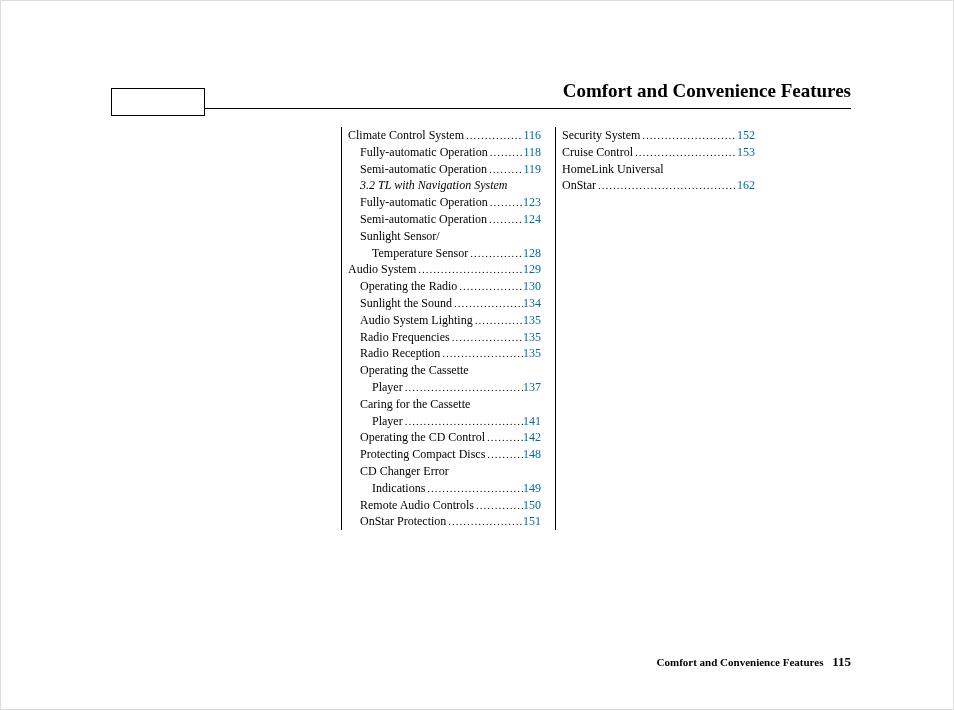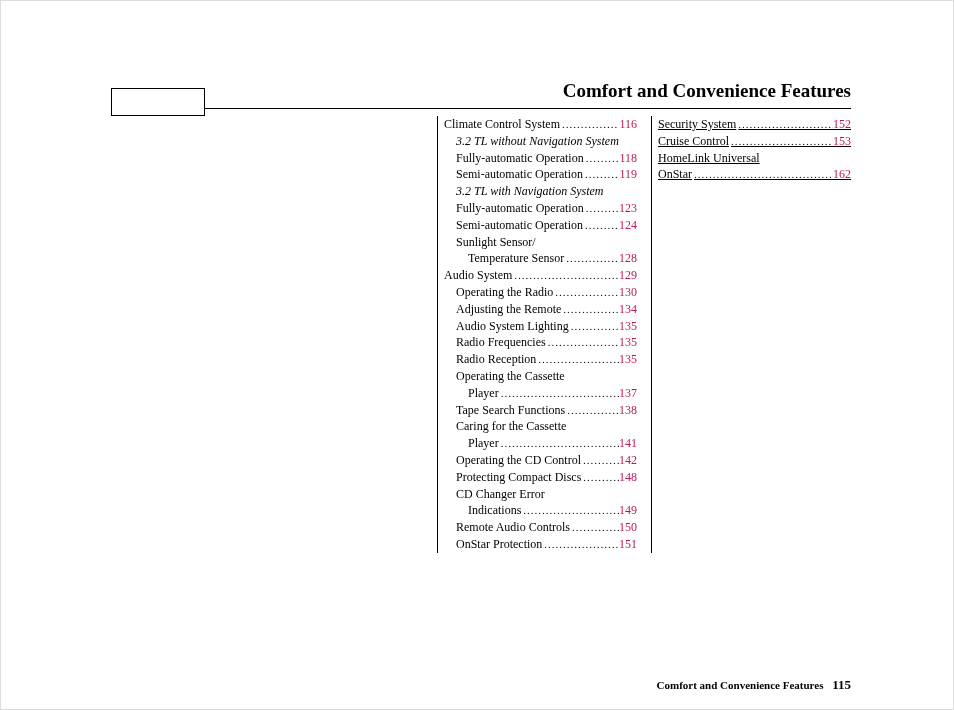--- a/index.html
+++ b/index.html
@@ -33,53 +33,52 @@
     font-size: 19px;
     padding-bottom: 4px;
   }
   .rule {
     border: none;
     border-top: 1px solid #000;
     margin-top: 2px;
   }
   .toc {
     display: flex;
-    margin-top: 7px;
+    margin-top: 18px;
     margin-left: 230px;
     font-size: 12px;
     line-height: 1.4;
-    justify-content: flex-end;
   }
   .col {
     width: 200px;
     border-left: 1px solid #000;
     padding-left: 6px;
   }
-  .col + .col { margin-left: 14px; text-decoration: underline; }
+  .col + .col { margin-left: 14px; }
   .row {
     display: flex;
     align-items: baseline;
     white-space: nowrap;
   }
   .lbl {
     flex: 0 0 auto;
   }
   .dots {
     flex: 1 1 auto;
     overflow: hidden;
     letter-spacing: 1px;
     color: #000;
     font-size: 11px;
     padding: 0 2px;
   }
   .dots::before {
     content: "..................................................................";
   }
   .pg {
-    color: #be185d;
+    color: #0369a1;
     flex: 0 0 auto;
   }
   .ind1 { padding-left: 12px; }
   .ind2 { padding-left: 24px; }
   .italic { font-style: italic; }
   .footer {
     position: absolute;
     right: 0;
     bottom: -140px;
     font-size: 11px;
@@ -95,23 +94,20 @@
   <div class="section-title">Comfort and Convenience Features</div>
   <hr class="rule">
   <div class="toc">
     <div class="col" id="col1">
         <div class="row">
           <span class="lbl">Climate Control System</span>
           <span class="dots"></span>
           <span class="pg">116</span>
         </div>
         <div class="row ind1">
-          <span class="lbl italic">3.2 TL without Navigation System</span>
-        </div>
-        <div class="row ind1">
           <span class="lbl">Fully-automatic Operation</span>
           <span class="dots"></span>
           <span class="pg">118</span>
         </div>
         <div class="row ind1">
           <span class="lbl">Semi-automatic Operation</span>
           <span class="dots"></span>
           <span class="pg">119</span>
         </div>
         <div class="row ind1">
@@ -139,21 +135,21 @@
           <span class="lbl">Audio System</span>
           <span class="dots"></span>
           <span class="pg">129</span>
         </div>
         <div class="row ind1">
           <span class="lbl">Operating the Radio</span>
           <span class="dots"></span>
           <span class="pg">130</span>
         </div>
         <div class="row ind1">
-          <span class="lbl">Adjusting the Remote</span>
+          <span class="lbl">Sunlight the Sound</span>
           <span class="dots"></span>
           <span class="pg">134</span>
         </div>
         <div class="row ind1">
           <span class="lbl">Audio System Lighting</span>
           <span class="dots"></span>
           <span class="pg">135</span>
         </div>
         <div class="row ind1">
           <span class="lbl">Radio Frequencies</span>
@@ -165,25 +161,20 @@
           <span class="dots"></span>
           <span class="pg">135</span>
         </div>
         <div class="row ind1">
           <span class="lbl">Operating the Cassette</span>
         </div>
         <div class="row ind2">
           <span class="lbl">Player</span>
           <span class="dots"></span>
           <span class="pg">137</span>
-        </div>
-        <div class="row ind1">
-          <span class="lbl">Tape Search Functions</span>
-          <span class="dots"></span>
-          <span class="pg">138</span>
         </div>
         <div class="row ind1">
           <span class="lbl">Caring for the Cassette</span>
         </div>
         <div class="row ind2">
           <span class="lbl">Player</span>
           <span class="dots"></span>
           <span class="pg">141</span>
         </div>
         <div class="row ind1">

